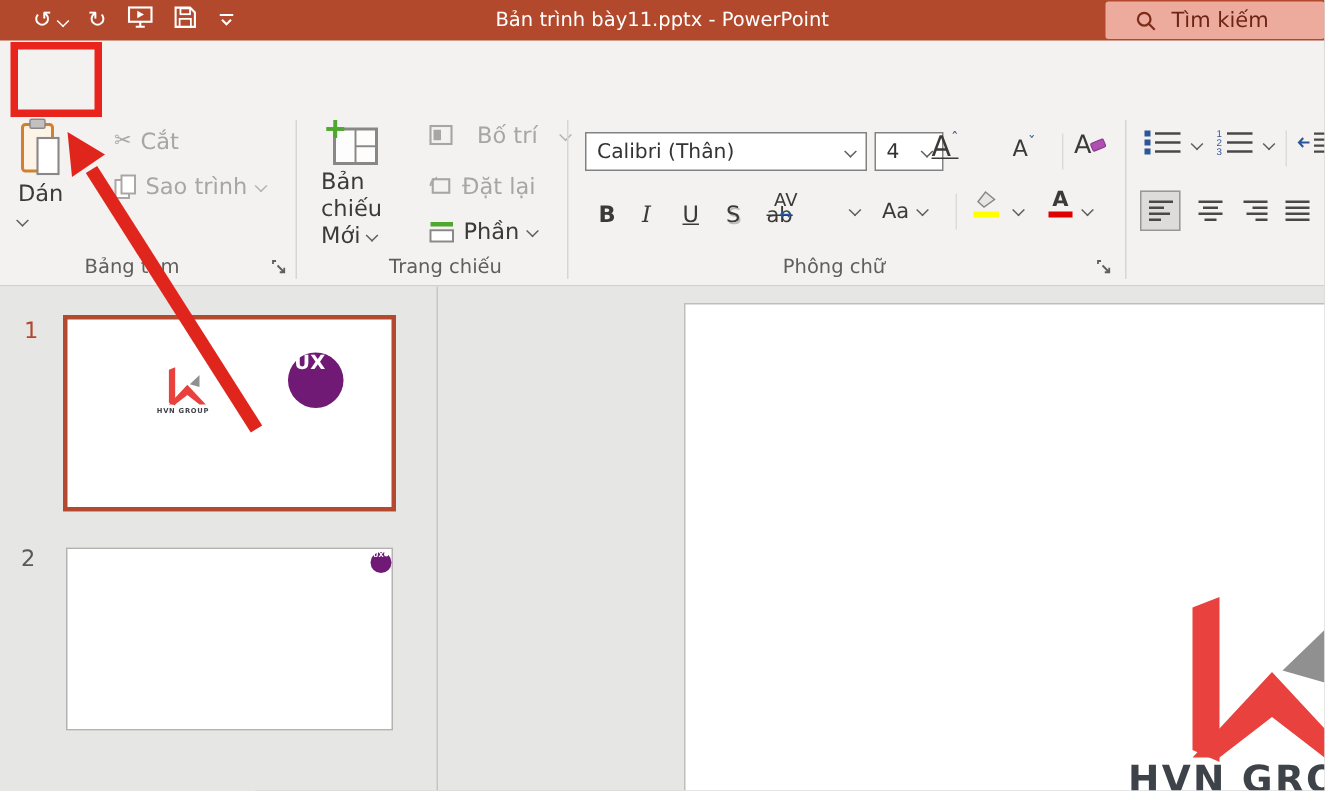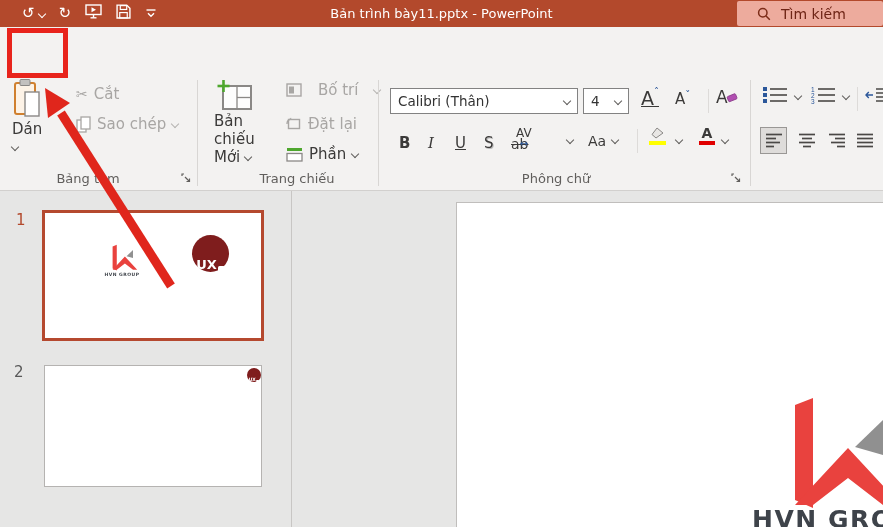--- a/index.html
+++ b/index.html
@@ -41,21 +41,21 @@
   .alignbtn{position:absolute;top:52px;width:27px;height:27px;display:flex;align-items:center;justify-content:center;}
   .alignbtn.sel{background:#dedcda;border:1px solid #999795;box-sizing:border-box;}
   .stack{display:flex;flex-direction:column;align-items:center;line-height:1;}
   
   .workspace{position:absolute;left:0;top:191px;width:883px;height:336px;background:#e6e6e5;}
   .panel-div{position:absolute;left:291px;top:191px;width:1px;height:336px;background:#c8c6c4;}
   .slide-num{position:absolute;font-size:15px;}
   .thumb{position:absolute;background:#fff;box-sizing:border-box;}
   .thumb1{left:42px;top:210px;width:222px;height:131px;border:3px solid #b5492f;}
   .thumb2{left:44px;top:365px;width:218px;height:122px;border:1px solid #b5b3b1;}
-  .ux-circle{position:absolute;border-radius:50%;background:#7f1d1d;display:flex;align-items:flex-end;justify-content:center;
+  .ux-circle{position:absolute;border-radius:50%;background:#701a75;display:flex;align-items:flex-start;justify-content:center;
              color:#fff;font-weight:bold;}
   .ux-tag{display:inline-block;background:#fff;border-radius:1.5px;}
   .canvas{position:absolute;left:456px;top:202px;width:440px;height:340px;background:#fff;border:1px solid #c0bebc;}
   .brand-text{position:absolute;left:752px;top:505px;font-size:25px;font-weight:bold;color:#3e434a;letter-spacing:1.5px;white-space:nowrap;}
   
   .ann-box{position:absolute;left:7px;top:28px;width:61px;height:50px;border:5px solid #e8241c;box-sizing:border-box;z-index:50;}
   .ann-arrow{position:absolute;left:0;top:0;z-index:60;pointer-events:none;}
   .hvn-mini-label{font-size:4.5px;font-weight:bold;color:#3e434a;letter-spacing:0.5px;}
 </style>
 </head>
@@ -116,21 +116,21 @@
     </div>
     <div class="rowbtn dis" style="left:76px;top:6px;">
       <span style="font-size:14px;color:#a8a6a4;">✂</span>
       <span>Cắt</span>
     </div>
     <div class="rowbtn dis" style="left:76px;top:36px;">
       <svg width="15" height="17" viewBox="0 0 15 17">
         <rect x="1" y="4" width="9" height="12" fill="#fff" stroke="#a8a6a4" stroke-width="1.3"></rect>
         <rect x="5" y="1" width="9" height="12" fill="#fff" stroke="#a8a6a4" stroke-width="1.3"></rect>
       </svg>
-      <span>Sao chép</span>
+      <span>Sao trình</span>
       <i class="chev dis"></i>
     </div>
     <div class="grplabel" style="left:88px;">Bảng tạm</div>
     <svg class="launcher" style="left:181px;" viewBox="0 0 11 11">
       <path d="M1 3 V1 H3" fill="none" stroke="#605e5c" stroke-width="1.2"></path>
       <path d="M4 4 L8.5 8.5 M8.5 5.5 V8.5 H5.5" fill="none" stroke="#605e5c" stroke-width="1.2"></path>
     </svg>
     <div class="vdiv" style="left:197px;"></div>
 
     <div class="bigbtn" style="left:214px;width:66px;">
@@ -175,21 +175,21 @@
     <div class="vdiv" style="left:378px;"></div>
 
     <div class="combo" style="left:390px;width:188px;">
       <span>Calibri (Thân)</span>
       <i class="chev"></i>
     </div>
     <div class="combo" style="left:583px;width:46px;">
       <span>4</span>
       <i class="chev"></i>
     </div>
-    <div class="abs" style="left:641px;top:12px;font-size:19px;color:#3b3a39;text-decoration:underline;">
+    <div class="abs" style="left:621px;top:12px;font-size:19px;color:#3b3a39;text-decoration:underline;">
       <span>A</span><span style="font-size:10px;color:#2b579a;vertical-align:top;">ˆ</span>
     </div>
     <div class="abs" style="left:675px;top:15px;font-size:15px;color:#3b3a39;">
       <span>A</span><span style="font-size:10px;color:#2b579a;vertical-align:top;">ˇ</span>
     </div>
     <div class="minidiv" style="left:708px;top:14px;"></div>
     <div class="abs" style="left:716px;top:12px;font-size:17px;color:#3b3a39;">
       <span>A</span><svg width="12" height="11" viewBox="0 0 12 11" style="margin-left:-2px;">
           <rect x="1.5" y="3" width="9" height="5.5" rx="1" transform="rotate(-22 6 5.5)" fill="#b14eb1" stroke="#8a3a8a" stroke-width="0.8"></rect>
         </svg>

